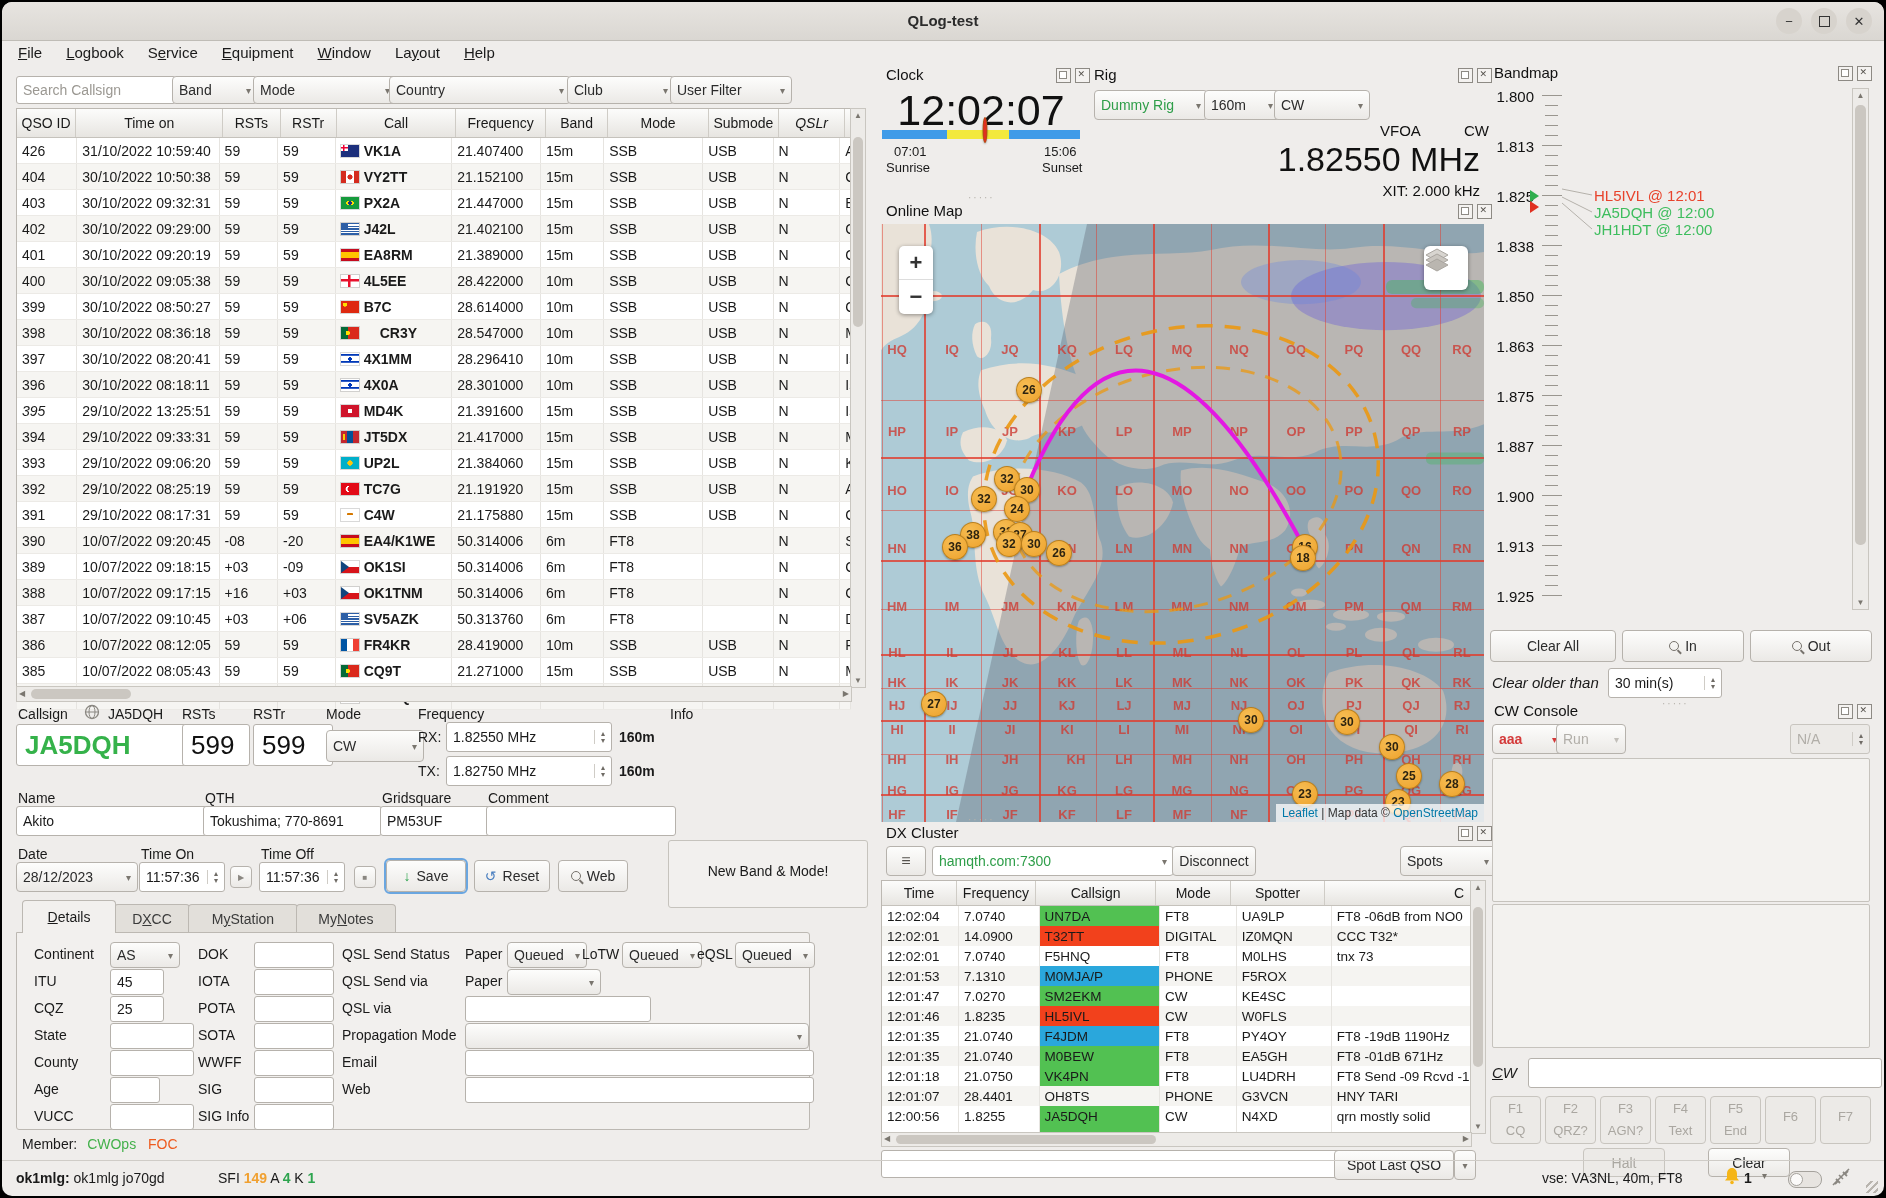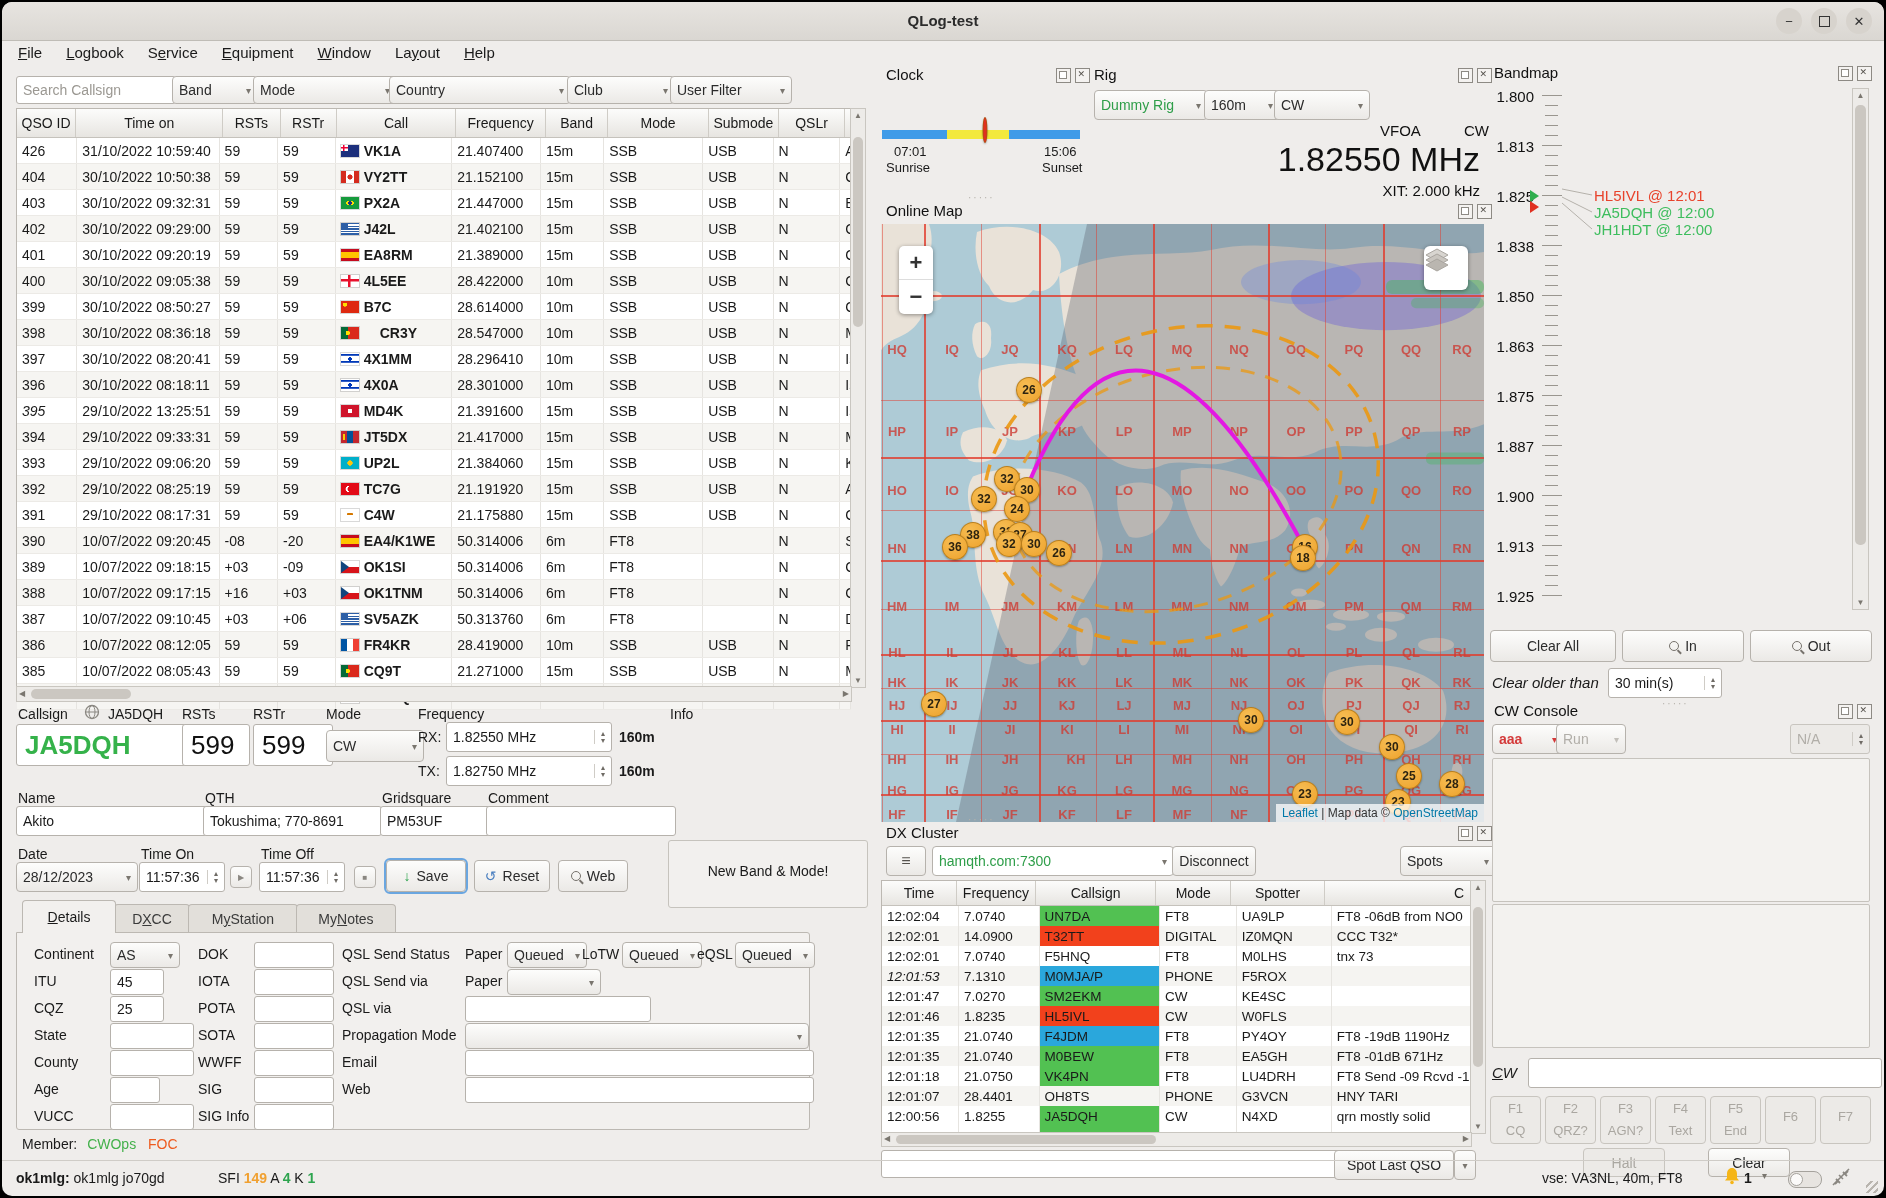--- a/index.html
+++ b/index.html
@@ -261,21 +261,21 @@
       <div class="qt-head">
         <div class="qt-hcell" style="width: 59px;">QSO ID</div>
         <div class="qt-hcell" style="width: 148px;">Time on</div>
         <div class="qt-hcell" style="width: 57px;">RSTs</div>
         <div class="qt-hcell" style="width: 56px;">RSTr</div>
         <div class="qt-hcell" style="width: 120px;">Call</div>
         <div class="qt-hcell" style="width: 90px;">Frequency</div>
         <div class="qt-hcell" style="width: 62px;">Band</div>
         <div class="qt-hcell" style="width: 101px;">Mode</div>
         <div class="qt-hcell" style="width: 70px;">Submode</div>
-        <div class="qt-hcell" style="width: 66px;">QSLr</div>
+        <div class="qt-hcell" style="width: 66px; font-style: italic;">QSLr</div>
         <div class="qt-hcell" style="width: 5px;"></div>
       </div>
       <div class="qt-row">
         <div class="qt-cell" style="width: 59px;">426</div>
         <div class="qt-cell" style="width: 148px;">31/10/2022 10:59:40</div>
         <div class="qt-cell" style="width: 57px;">59</div>
         <div class="qt-cell" style="width: 56px;">59</div>
         <div class="qt-cell" style="width: 120px;">
           <span class="flag flag-australia"></span>
           <span class="call-b">VK1A</span>
@@ -818,20 +818,21 @@
     <span>Member:</span>
     <span class="c-green" style="margin-left:6px;">CWOps</span>
     <span class="c-orange" style="margin-left:8px;">FOC</span>
   </div>
 
   <div class="ptitle" style="left:884px;top:64px;">Clock</div>
   <div class="dicons" style="left:1054px;top:66px;">
     <span class="dicon dicon-float"></span>
     <span class="dicon dicon-close"></span>
   </div>
+  <div id="clock-time">12:02:07</div>
   <div id="day-bar">
       <div class="yellow"></div>
       <div class="marker"></div>
     </div>
   <div class="clk-small" style="left:892px;top:142px;">07:01</div>
   <div class="clk-small" style="left:884px;top:158px;">Sunrise</div>
   <div class="clk-small" style="left:1042px;top:142px;">15:06</div>
   <div class="clk-small" style="left:1040px;top:158px;">Sunset</div>
 
   <div class="ptitle" style="left:1092px;top:64px;">Rig</div>
@@ -1146,21 +1147,21 @@
       </div>
       <div class="cl-row">
         <div class="cl-cell" style="width: 75px;">12:02:01</div>
         <div class="cl-cell" style="width: 79px;">7.0740</div>
         <div class="cl-cell" style="width: 121px;">F5HNQ</div>
         <div class="cl-cell" style="width: 75px;">FT8</div>
         <div class="cl-cell" style="width: 94px;">M0LHS</div>
         <div class="cl-cell" style="width: 141px;">tnx 73</div>
       </div>
       <div class="cl-row alt">
-        <div class="cl-cell" style="width: 75px; font-style: italic;">12:01:53</div>
+        <div class="cl-cell" style="width: 75px;">12:01:53</div>
         <div class="cl-cell" style="width: 79px;">7.1310</div>
         <div class="cl-cell bg-blue" style="width: 121px;">M0MJA/P</div>
         <div class="cl-cell" style="width: 75px;">PHONE</div>
         <div class="cl-cell" style="width: 94px;">F5ROX</div>
         <div class="cl-cell" style="width: 141px;"></div>
       </div>
       <div class="cl-row">
         <div class="cl-cell" style="width: 75px;">12:01:47</div>
         <div class="cl-cell" style="width: 79px;">7.0270</div>
         <div class="cl-cell bg-green" style="width: 121px;">SM2EKM</div>

